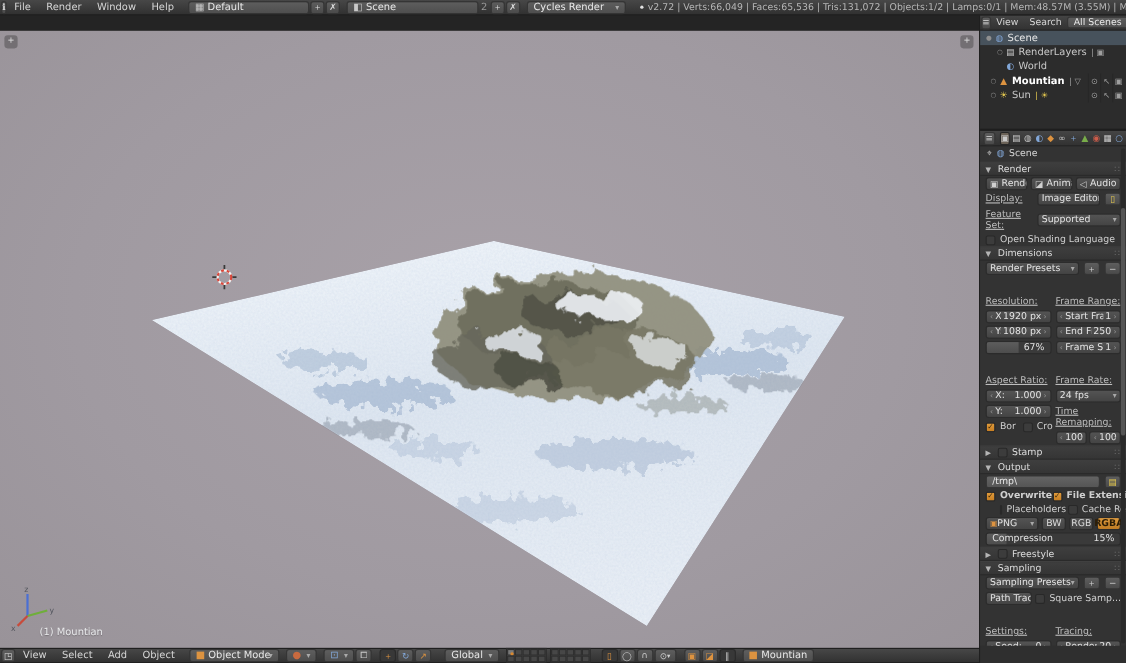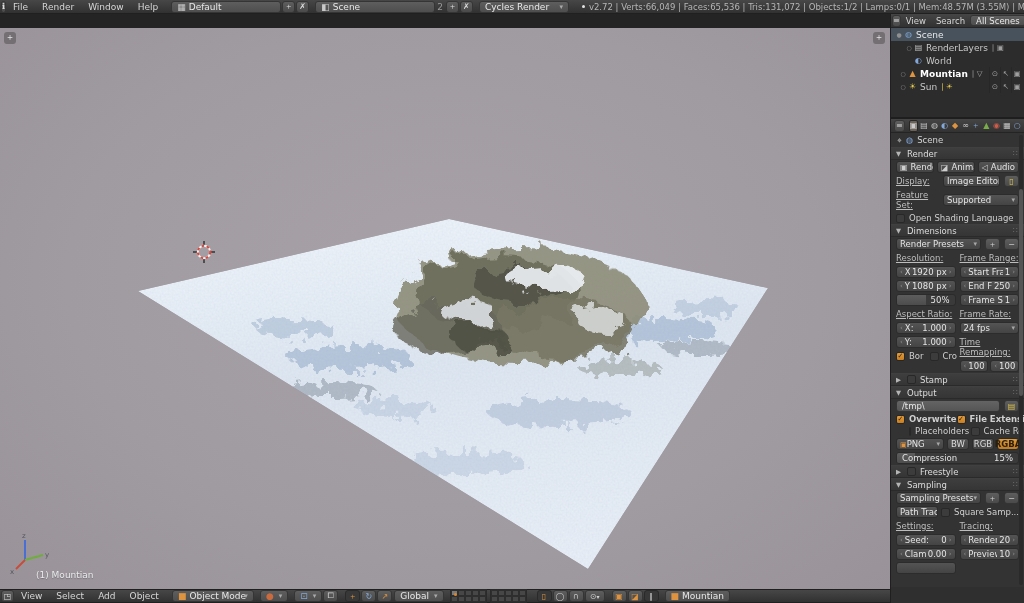--- a/index.html
+++ b/index.html
@@ -65,21 +65,21 @@
   #prop-tabs { height:14px; display:flex; align-items:center; gap:1px; background:linear-gradient(#454545,#323232);
     border-bottom:1px solid #242424; padding:0 2px; }
   .ptab { width:12px; height:12px; display:flex; align-items:center; justify-content:center; font-size:8px; color:#bdbdbd; border-radius:2px; }
   .ptab.active { background:#6b6257; border:1px solid #272727; }
   .ctx-row { height:14px; display:flex; align-items:center; gap:4px; padding:0 6px; color:#d5d5d5; }
   .phead { height:13px; display:flex; align-items:center; gap:4px; padding:0 5px;
     background:linear-gradient(#3e3e3e,#353535); border-top:1px solid #404040; border-bottom:1px solid #2a2a2a; color:#dcdcdc; }
   .phead .tri { font-size:6.5px; color:#b5b5b5; width:7px; }
   .phead .grip { margin-left:auto; color:#6e6e6e; letter-spacing:1px; font-size:8px; }
   .prow { display:flex; align-items:center; gap:3px; padding:1px 5px; }
-  .cols { display:flex; gap:4px; padding:1px 5px; }
+  .cols { display:flex; gap:4px; padding:1px 5px;margin-top:16px; }
   .col { flex:1; display:flex; flex-direction:column; gap:2px; min-width:0; }
   .plabel { color:#bdbdbd; padding:1px 0;text-decoration:underline; }
   .btn, .nf, .dd { display:flex; align-items:center; background:linear-gradient(#545454,#444444);
     border:1px solid #2c2c2c; border-radius:3px; height:12px; padding:0 3px; color:#e4e4e4; white-space:nowrap; overflow:hidden; }
   .btn .bic { font-size:8px; margin-right:3px; color:#cfcfcf; }
   .nf .arr { color:#8f8f8f; font-size:7px; }
   .nf .l { flex:1; padding:0 2px; overflow:hidden; }
   .nf .v { text-align:left; padding:0 2px; }
   .dd { justify-content:space-between; }
   .dd .dda { color:#a8a8a8; font-size:7px; }
@@ -391,21 +391,21 @@
               <span class="arr">›</span>
             </span>
           <span class="nf">
               <span class="arr">‹</span>
               <span class="l">Y:</span>
               <span class="v">1080 px</span>
               <span class="arr">›</span>
             </span>
           <span class="slider">
               <span class="fill" style="width:50%"></span>
-              <span class="stxt">50%</span>
+              <span class="stxt">67%</span>
             </span>
         </div>
         <div class="col">
           <span class="plabel">Frame Range:</span>
           <span class="nf">
               <span class="arr">‹</span>
               <span class="l">Start Frame:</span>
               <span class="v">1</span>
               <span class="arr">›</span>
             </span>
@@ -634,21 +634,21 @@
     <span class="seg">
       <span class="mini pressed">
           <span class="o">＋</span>
         </span>
       <span class="mini">
           <span class="b">↻</span>
         </span>
       <span class="mini">
           <span class="o">↗</span>
         </span>
-      <span class="fld" style="margin-left:2px">
+      <span class="fld" style="margin-left:12px">
         <span>Global</span>
           <span class="dda">▾</span>
       </span>
     </span>
     <span class="layers">
       <span class="lgroup">
         <span class="lcell active"></span>
         <span class="lcell"></span>
           <span class="lcell"></span>
           <span class="lcell"></span>

